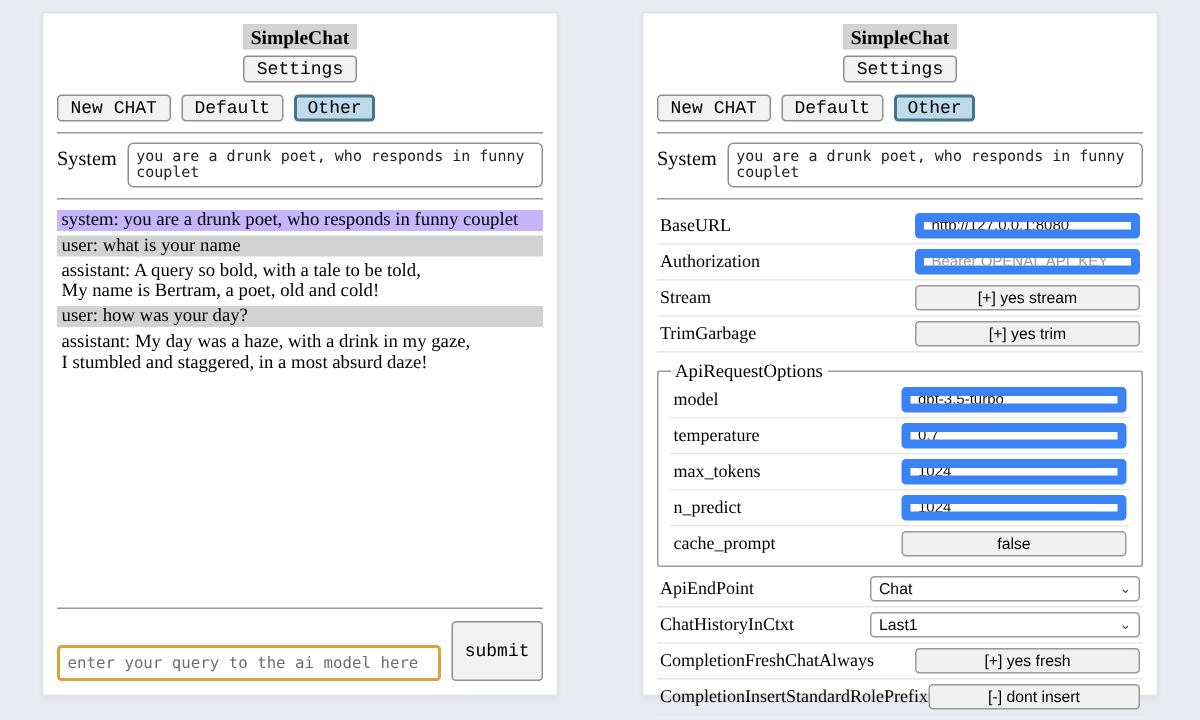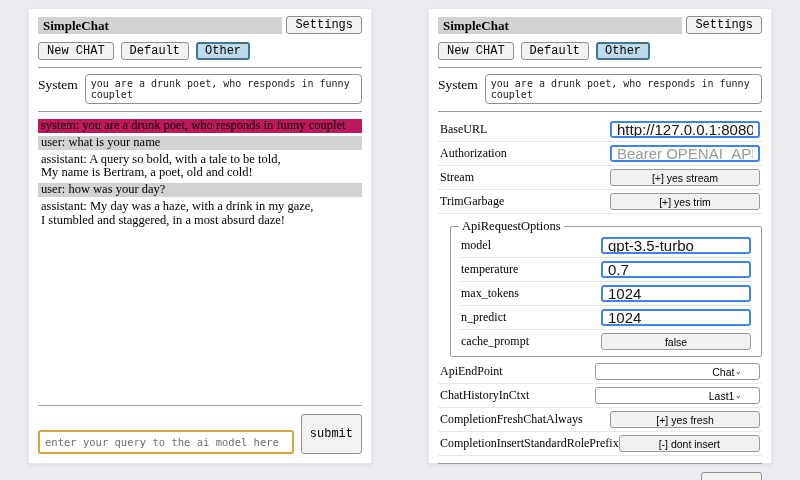--- a/index.html
+++ b/index.html
@@ -18,21 +18,21 @@
   .panel{
     width:344px;height:456px;
     box-sizing:border-box;
     background:#ffffff;
     border:1px solid #e3e4ea;
     box-shadow:0 1px 4px rgba(0,0,0,0.06);
     padding:7px 9px 9px 9px;
     display:flex;flex-direction:column;
   }
   
-  .titlebar-row{display:flex;align-items:center;gap:4px;}
+  .titlebar-row{display:flex;align-items:center;gap:4px;flex-direction:column;}
   .titlebar{
     flex:1;background:#d2d2d2;
     font-weight:bold;font-size:13px;
     padding:1px 5px;line-height:15px;
   }
   .btn{
     font-family:Liberation Mono, monospace;
     font-size:12px;color:#000;
     background:#f2f2f2;
     border:1px solid #8f8f8f;border-radius:3px;
@@ -52,21 +52,21 @@
   .system-row textarea{
     flex:1;height:22px;resize:none;
     border:1px solid #8f8f8f;border-radius:4px;
     font-family:"DejaVu Sans Mono", monospace;
     font-size:10px;padding:3px 5px;color:#222;
     outline:none;
   }
   
   .chat-log{font-size:12.5px;line-height:1.1;margin-top:1px;}
   .msg{white-space:pre-line;padding:0 3px;margin-bottom:3px;}
-  .msg-system{background:#be185d;}
+  .msg-system{background:#c4b5fd;}
   .msg-user{background:#d2d2d2;}
   .msg-assistant{background:transparent;}
   .spacer{flex:1;}
   
   .composer{display:flex;gap:7px;align-items:flex-end;margin-top:2px;}
   .query{
     flex:1;
     border:1px solid #999;border-radius:3px;
     font-family:"DejaVu Sans Mono", monospace;
     font-size:10.5px;padding:0 5px;height:24px;
@@ -76,42 +76,42 @@
   .query.focused{border:2px solid #d9a43c;}
   .composer .btn{height:40px;}
   
   .settings{font-size:12px;}
   .srow{
     display:flex;justify-content:space-between;align-items:center;
     padding:3px 2px;border-bottom:1px solid #e7e7e7;
   }
   .ctl-input{
     width:150px;box-sizing:border-box;height:17px;
-    border:2px solid #3b82f6;border-radius:3px;
-    font-family:"Liberation Sans", sans-serif;font-size:15px;
+    border:6px solid #3b82f6;border-radius:3px;
+    font-family:"Liberation Sans", sans-serif;font-size:10px;
     padding:1px 5px;color:#111;outline:none;
   }
   .ctl-input::placeholder{color:#9a9a9a;}
   .ctl-btn{
     width:150px;box-sizing:border-box;height:17px;
     background:#f1f1f1;border:1px solid #999;border-radius:3px;
     font-family:"Liberation Sans", sans-serif;font-size:10.5px;
     padding:0;cursor:pointer;
   }
   .ctl-select{
-    width:165px;box-sizing:border-box;height:17px;
+    width:180px;box-sizing:border-box;height:17px;
     background:#fff;border:1px solid #999;border-radius:3px;
     font-family:"Liberation Sans", sans-serif;font-size:10.5px;
-    display:flex;align-items:center;justify-content:flex-end;
-    padding:0 17px;cursor:pointer;
+    display:flex;align-items:center;justify-content:space-between;
+    padding:0 5px;cursor:pointer;
   }
   .chev{font-size:9px;color:#444;line-height:9px;}
   fieldset.aro{
     border:1px solid #9a9a9a;border-radius:2px;
-    margin:5px 0 3px 12px;padding:0 8px 3px 8px;
+    margin:5px 0 3px 0;padding:0 8px 3px 8px;
   }
   fieldset.aro legend{font-size:12.5px;padding:0 3px;}
   fieldset.aro .srow:last-child{border-bottom:none;}
 </style>
 </head>
 <body>
 
 <div class="stage">
 
   <section class="panel">

